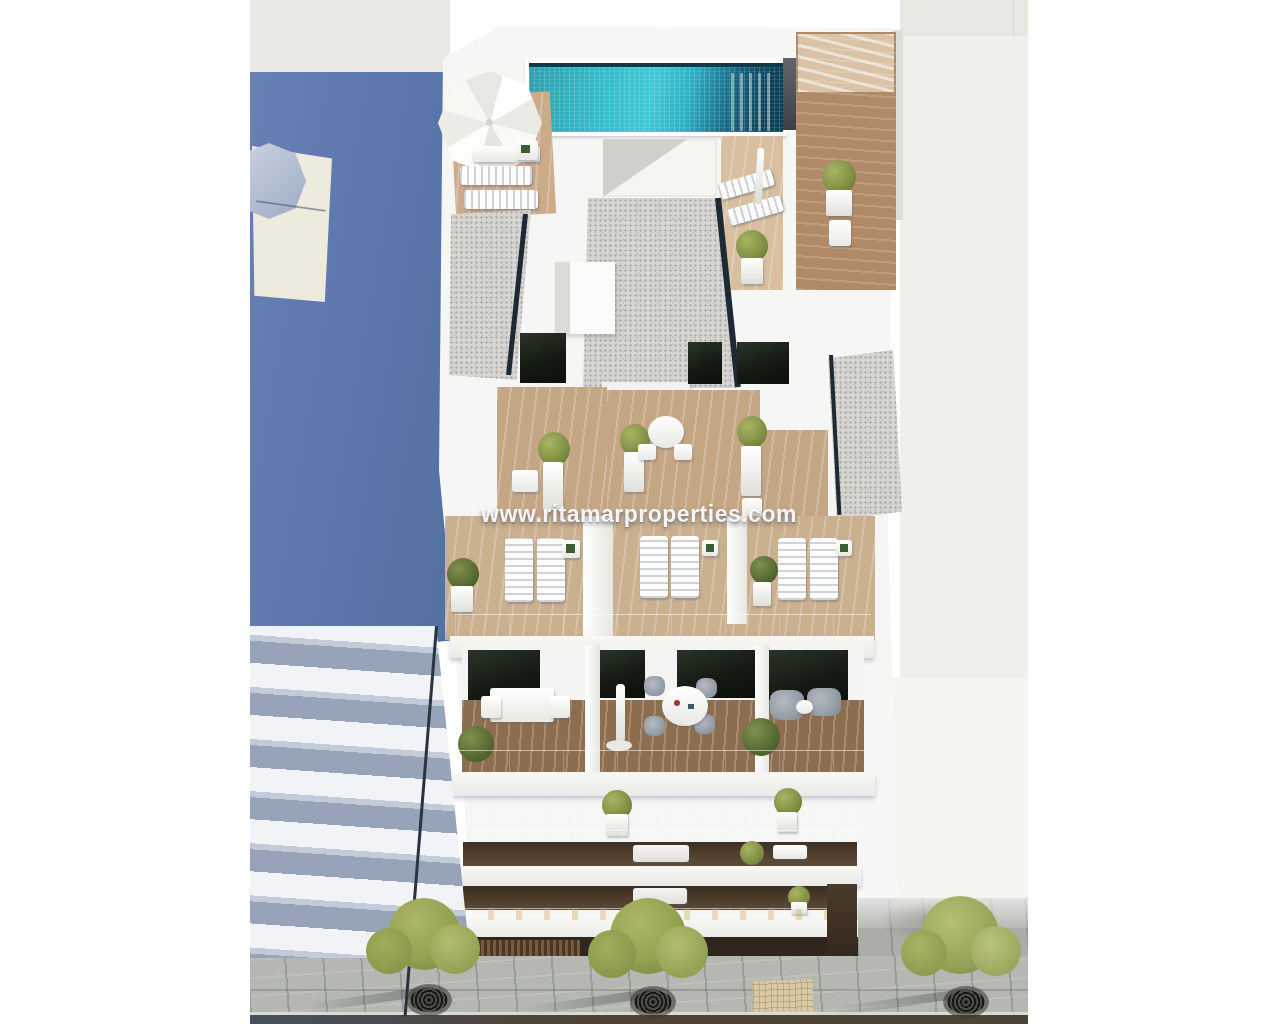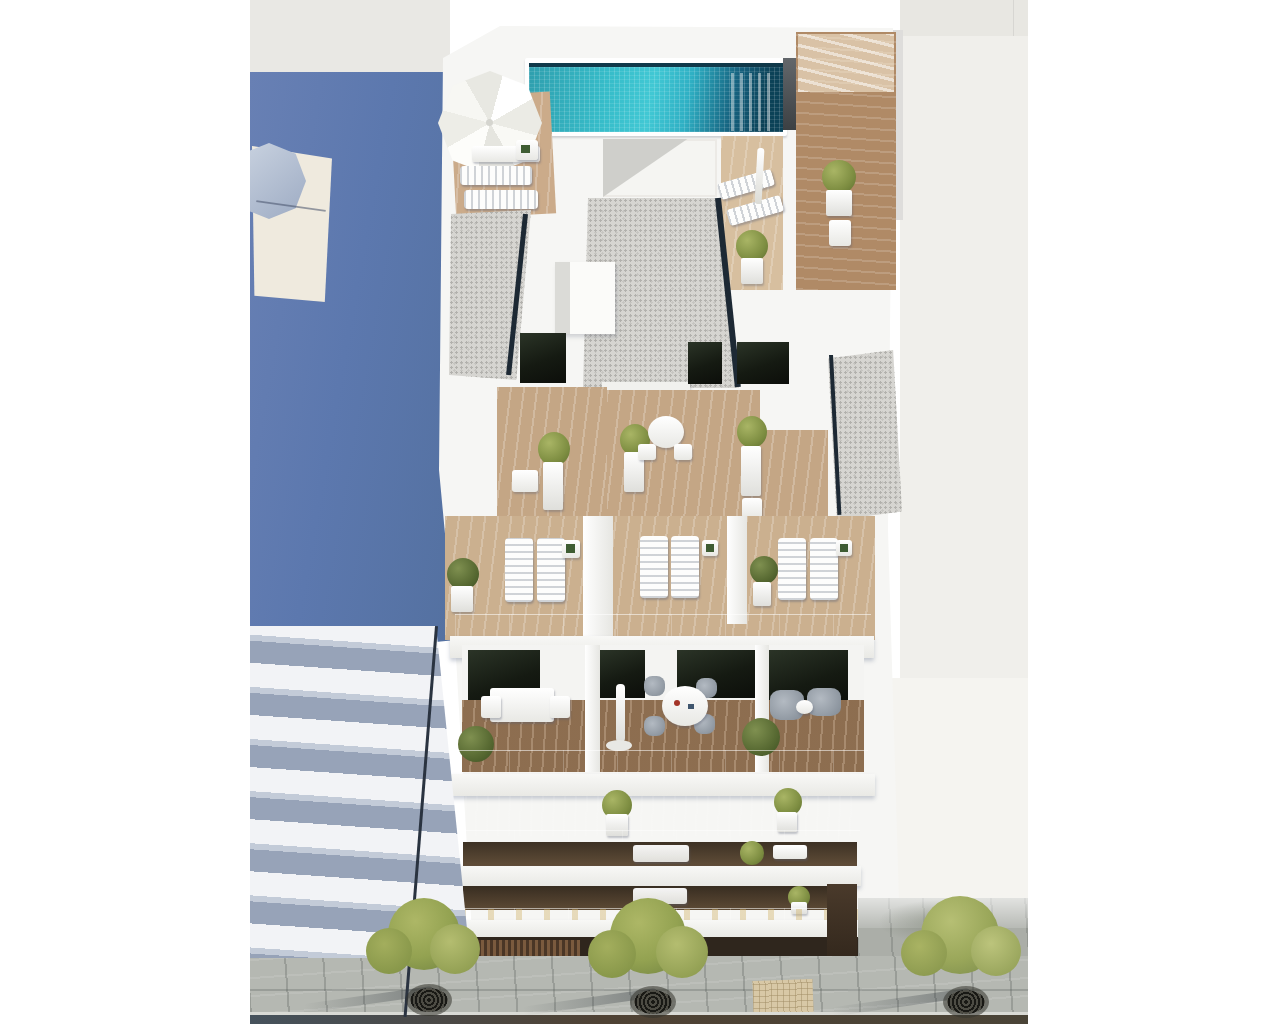--- a/index.html
+++ b/index.html
@@ -257,15 +257,16 @@
     <div class="blob" style="left:74px;top:34px;width:52px;height:52px;background:radial-gradient(circle at 40% 35%, #b4bd70, #87964a);"></div>
   </div>
   <div class="abs tree" style="left:645px;top:888px;width:150px;height:135px;">
     <div class="shadow" style="left:-65px;top:100px;width:140px;height:9px;transform:rotate(-8deg);"></div>
     <div class="grate" style="left:52px;top:102px;width:38px;height:24px;"></div>
     <div class="blob" style="left:26px;top:8px;width:78px;height:78px;background:radial-gradient(circle at 38% 32%, #b6bf74, #9aa75a 55%, #78894a);"></div>
     <div class="blob" style="left:6px;top:42px;width:46px;height:46px;background:radial-gradient(circle at 40% 35%, #a9b363, #84934a);"></div>
     <div class="blob" style="left:76px;top:38px;width:50px;height:50px;background:radial-gradient(circle at 40% 35%, #bcc47c, #8d9b52);"></div>
   </div>
 
+  <div class="abs watermark">www.ritamarproperties.com</div>
 
  </div>
 </div>
 
 </body></html>

